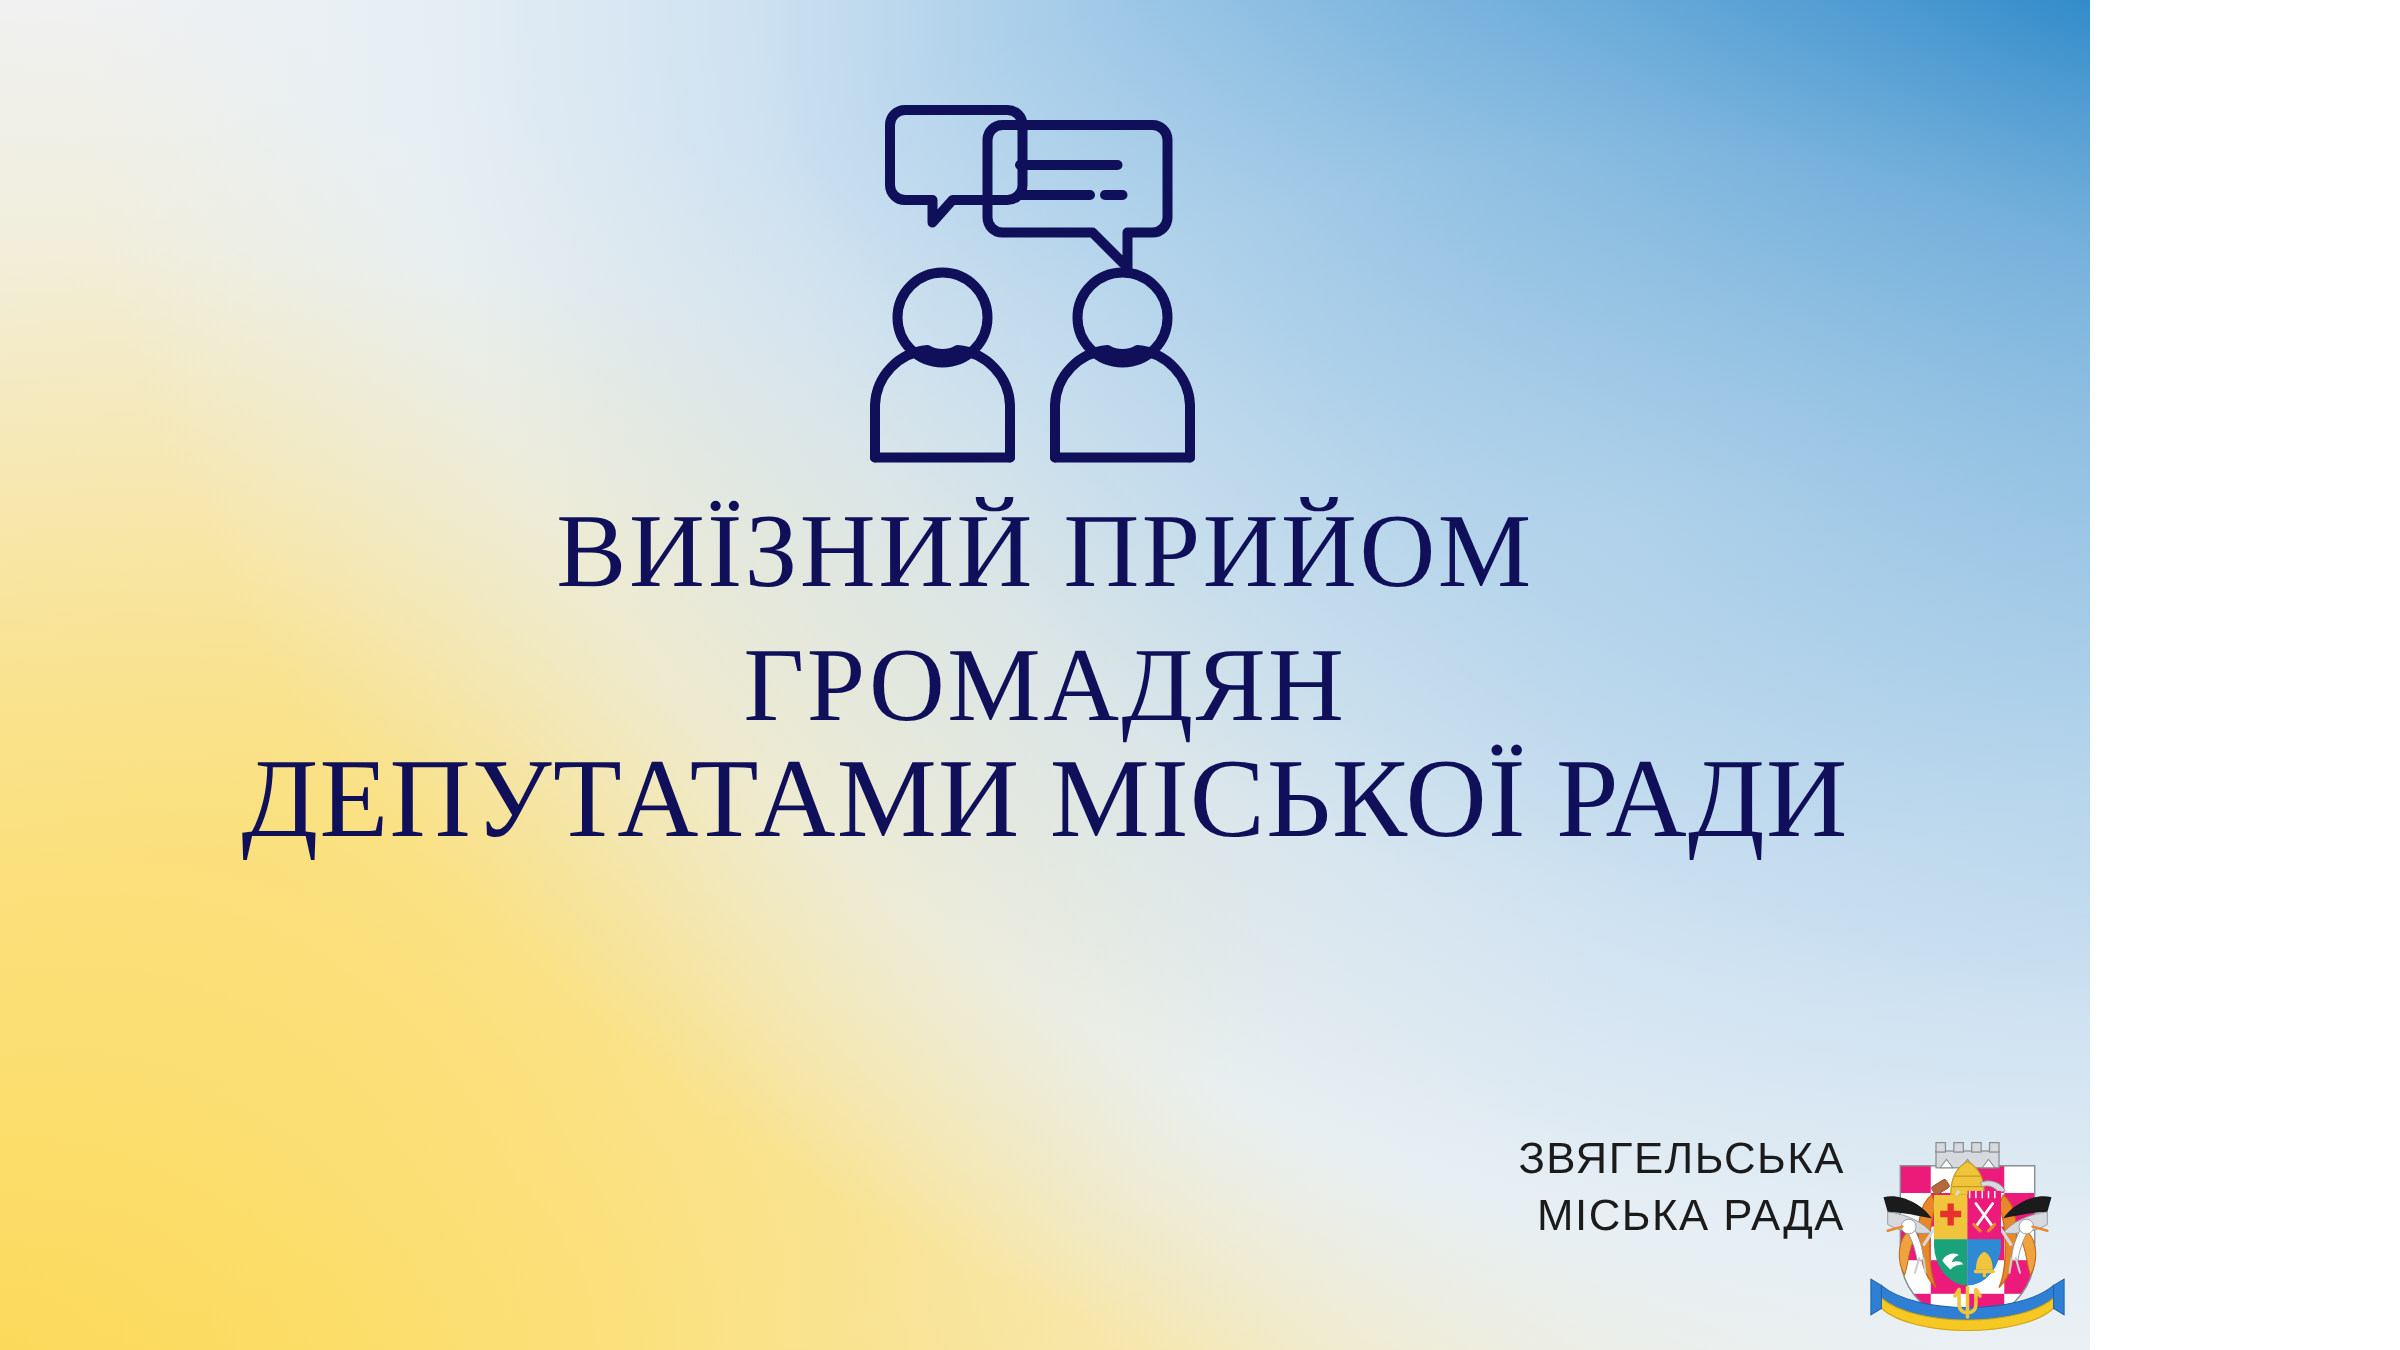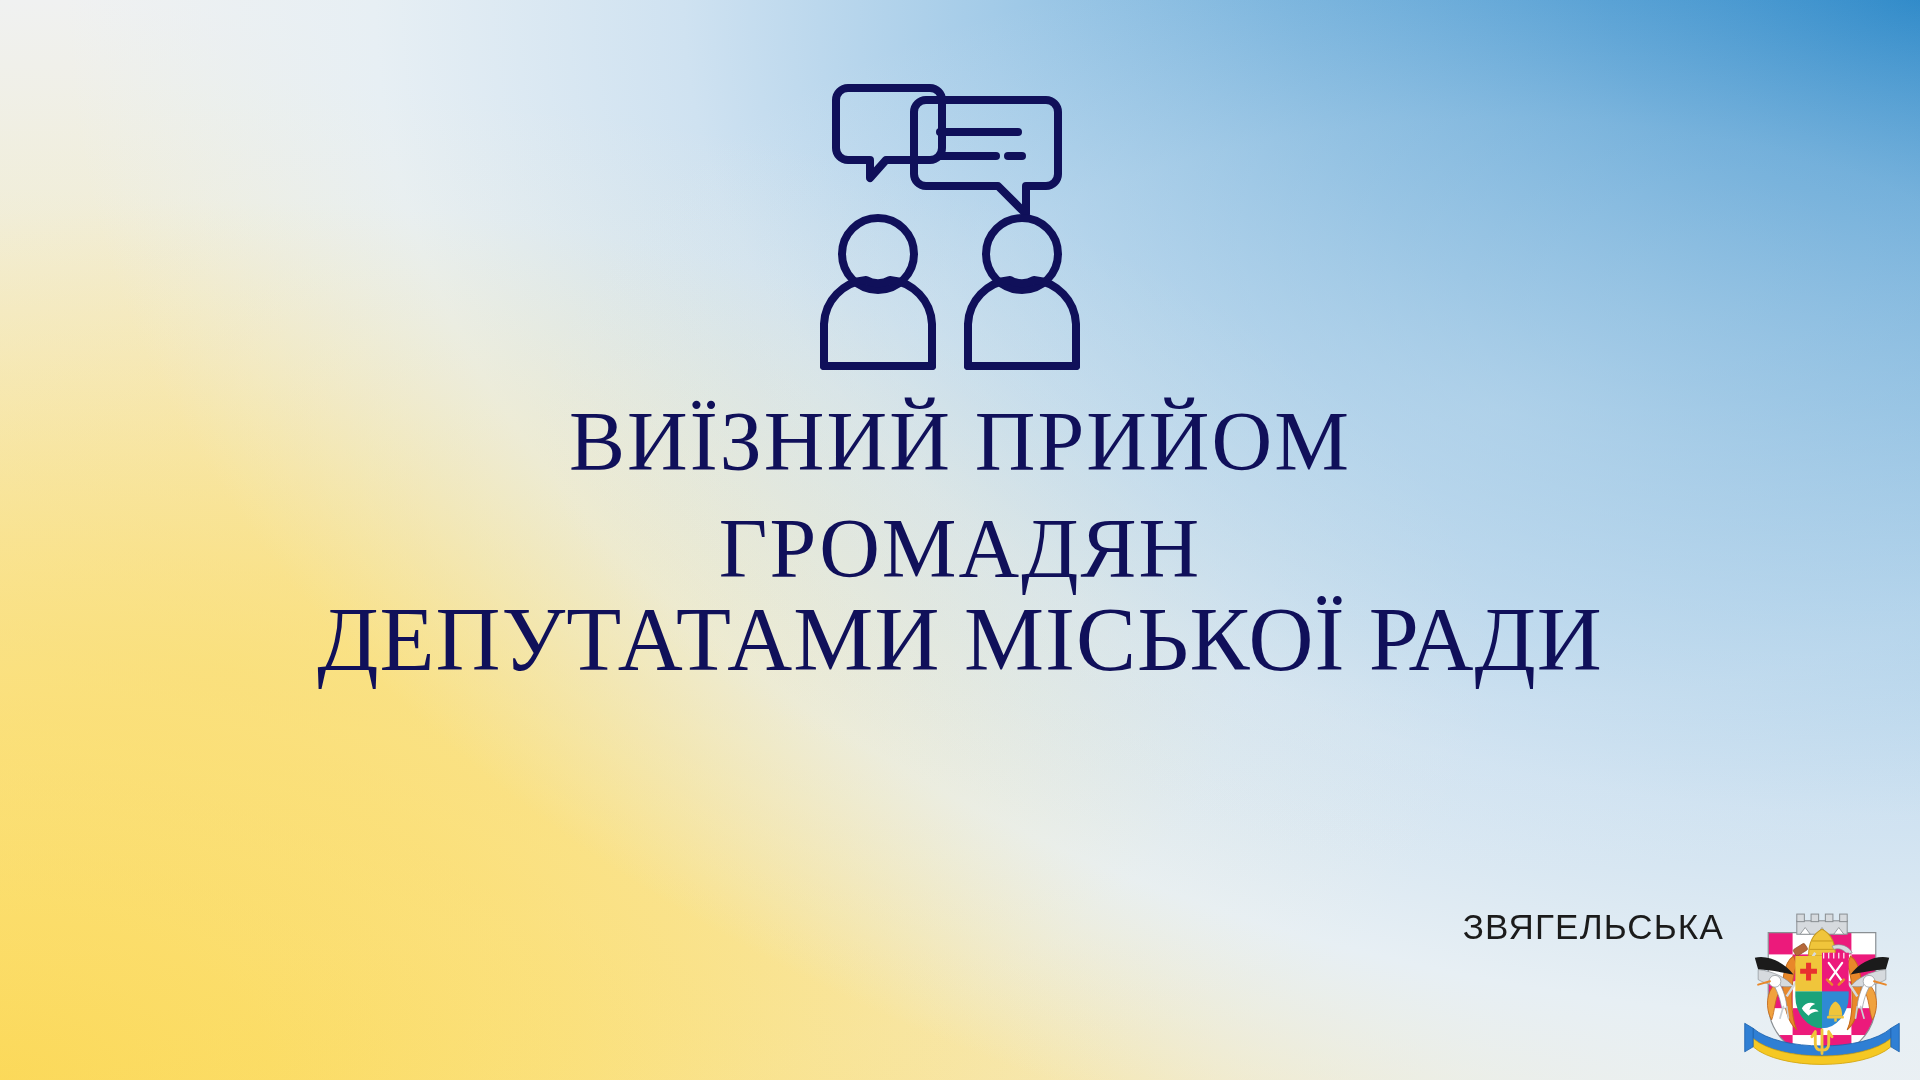--- a/index.html
+++ b/index.html
@@ -8,21 +8,21 @@
     width: 1920px;
     height: 1080px;
     overflow: hidden;
   }
   body {
     font-family: "Liberation Sans", sans-serif;
   }
 
   #poster {
     position: relative;
-    width: 1920px;
+    width: 1672px;
     height: 1080px;
     overflow: hidden;
     background-color: #fca5a5;
   }
 
   
   .bg-layer {
     position: absolute;
     inset: 0;
     pointer-events: none;
@@ -216,20 +216,21 @@
     <div class="headline">
       <span class="line line1">Виїзний прийом</span>
       <span class="line line2">громадян</span>
       <span class="line line3">депутатами міської ради</span>
     </div>
 
     <div class="logo-block">
 
       <div class="logo-text">
         <span>ЗВЯГЕЛЬСЬКА</span>
+        <span>МІСЬКА РАДА</span>
       </div>
 
       <div class="coat">
         <svg viewBox="0 0 200 200" width="168" height="168">
 
           <defs>
             <clipPath id="shieldClip">
               <path d="M 36 34 L 164 34 L 164 118
                        A 64 64 0 0 1 100 182
                        A 64 64 0 0 1 36 118 Z"></path>

